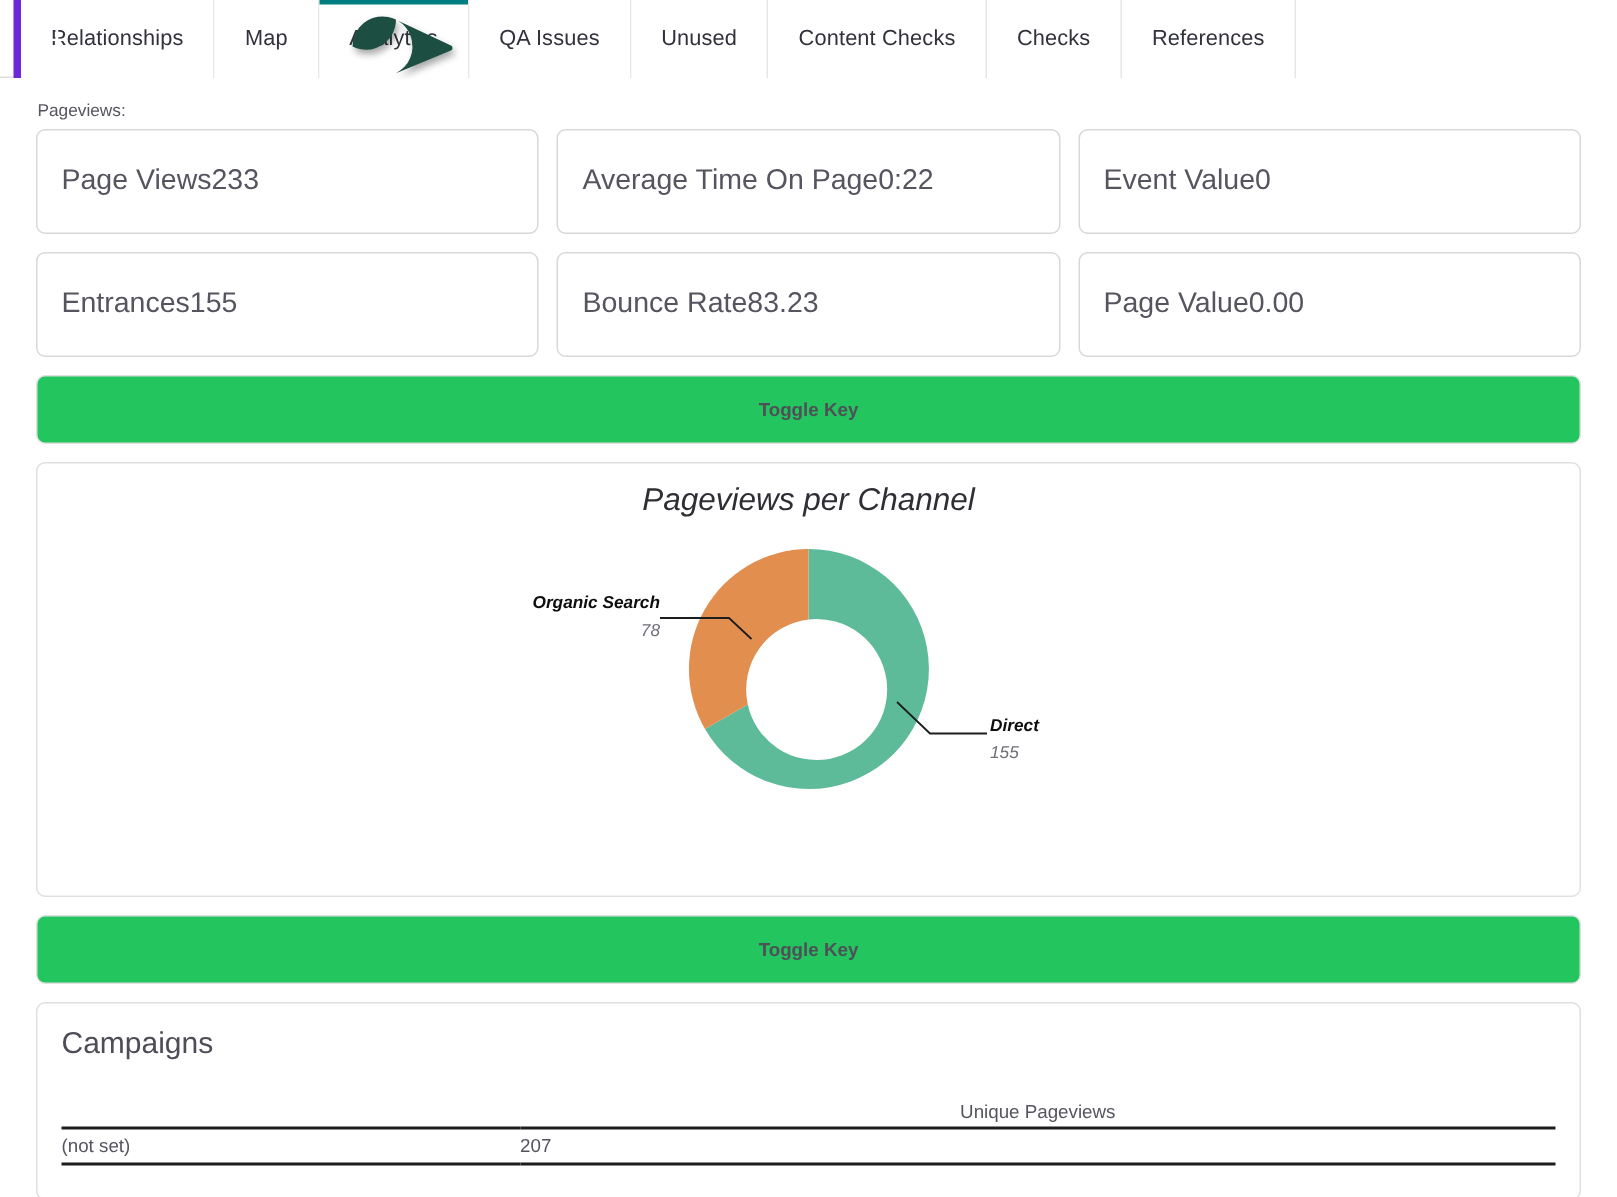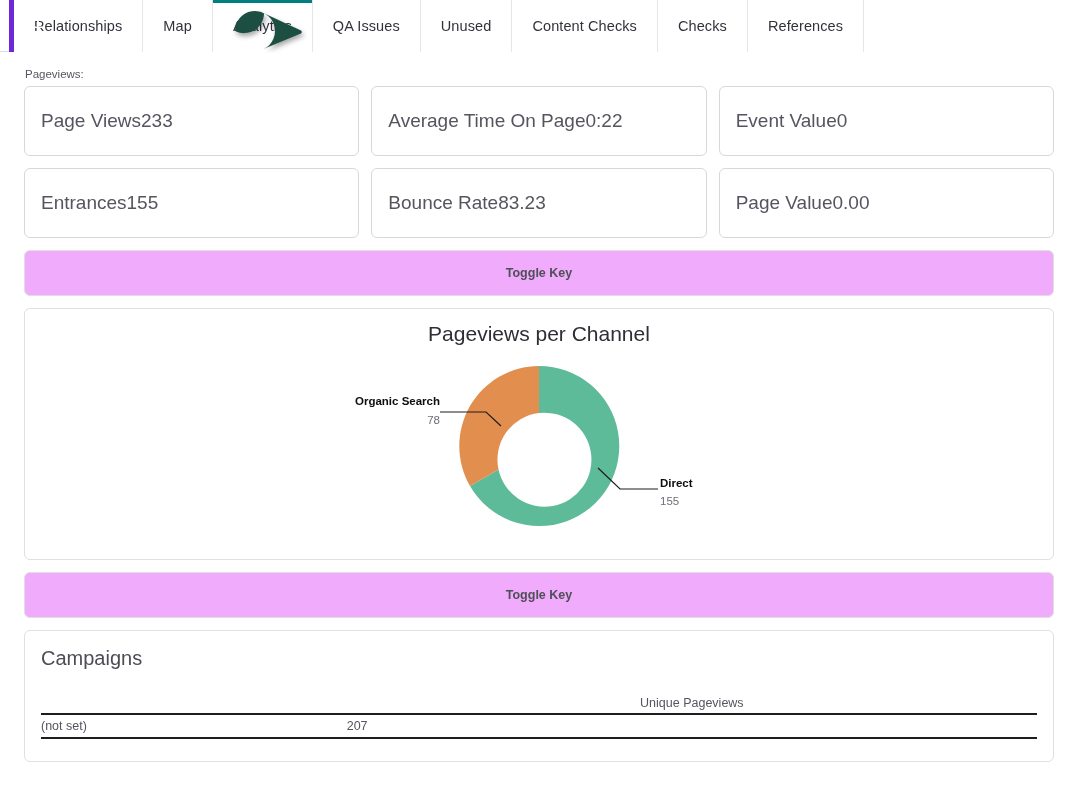--- a/index.html
+++ b/index.html
@@ -109,39 +109,40 @@
     font-size: 19px;
     color: #55555f;
     font-weight: 400;
   }
 
   .toggle-key {
     width: 100%;
     height: 46px;
     border: 1px solid #e0e0e0;
     border-radius: 6px;
-    background: #f0abfc;
+    background: #22c55e;
     display: flex;
     align-items: center;
     justify-content: center;
     font-size: 12.5px;
     font-weight: bold;
     color: #4f4f57;
     cursor: pointer;
     margin-bottom: 12px;
   }
 
   .chart-panel {
     width: 100%;
-    height: 252px;
+    height: 290px;
     border: 1px solid #e0e0e0;
     border-radius: 6px;
     background: #fff;
     margin-bottom: 12px;
     position: relative;
+    font-style: italic;
   }
   .chart-title {
     text-align: center;
     font-size: 21px;
     color: #2e2e35;
     padding-top: 13px;
     font-weight: 400;
   }
   .chart-svg-wrap {
     position: absolute;

